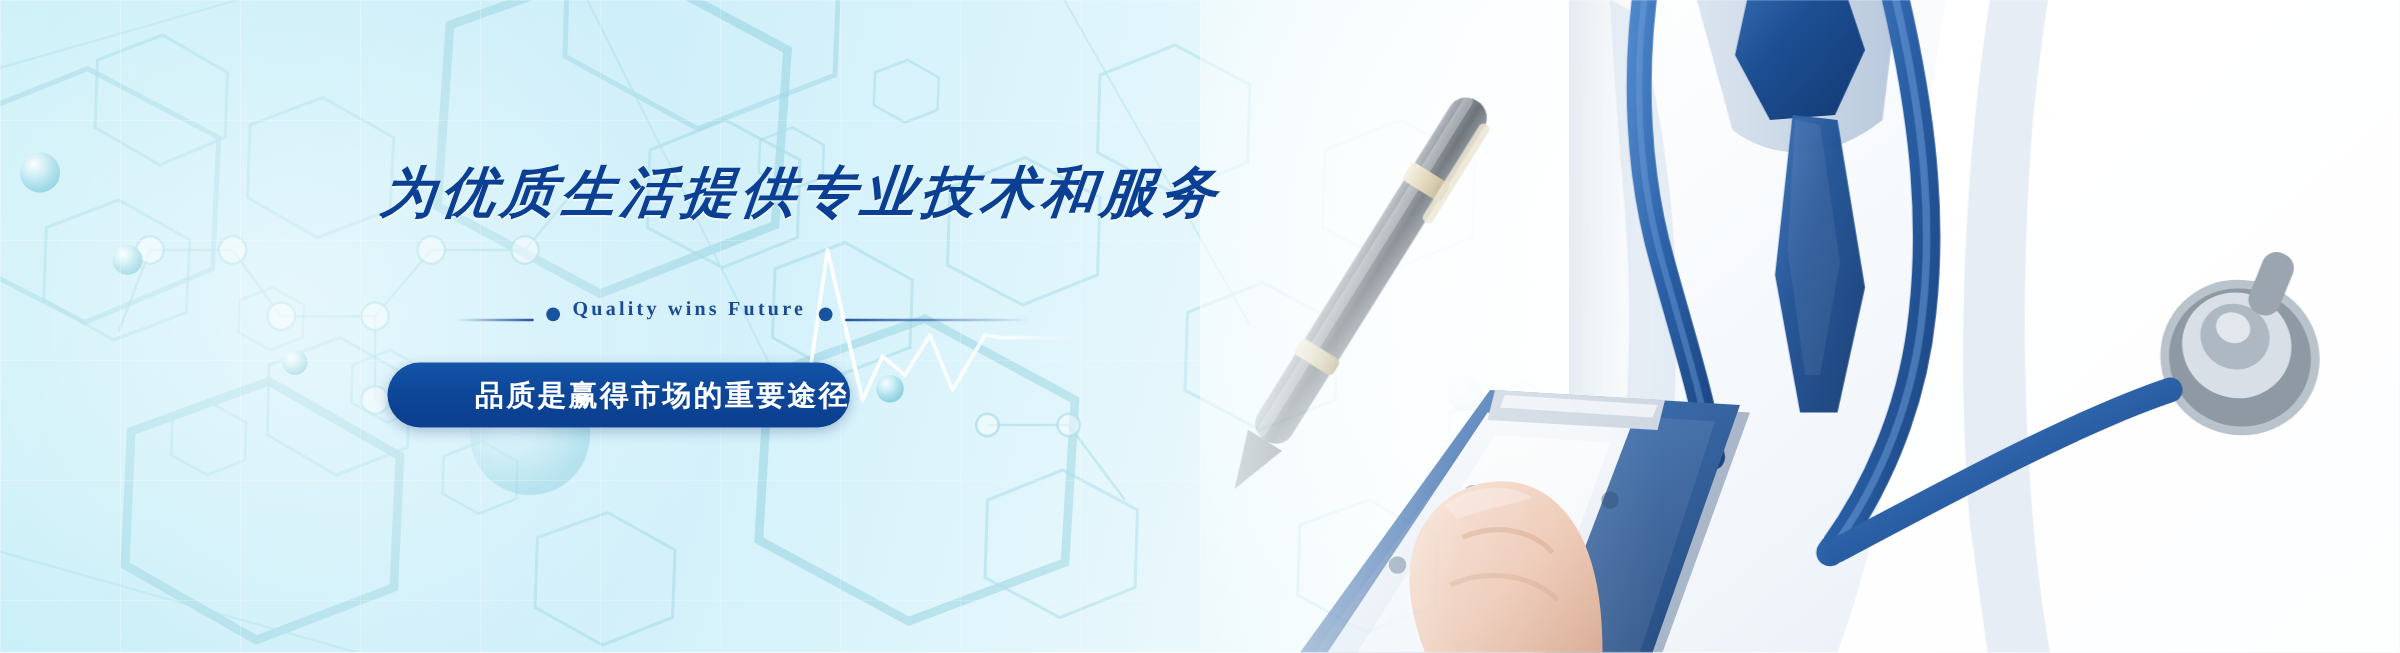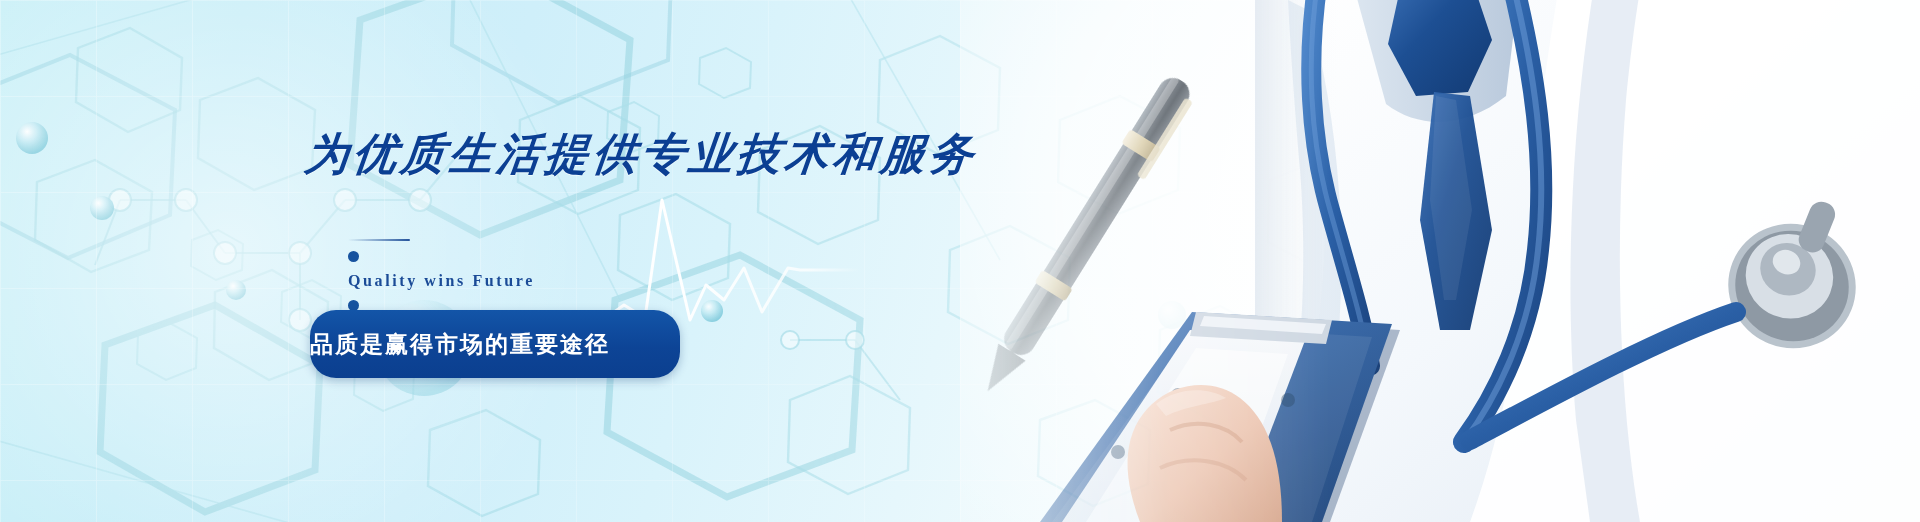--- a/index.html
+++ b/index.html
@@ -58,26 +58,25 @@
     letter-spacing:4px;
     color:#0b3f93;
     white-space:nowrap;
     text-shadow:0 1px 0 rgba(255,255,255,.55);
     transform:skewX(-6deg);
     font-family:"Liberation Sans","DejaVu Sans",sans-serif;
   }
 
   .sub-row{
     position:absolute;
-    left:348px; top:239px;
+    left:365px; top:239px;
     display:flex;
-    align-items:flex-start;
+    align-items:flex-end;
     gap:10px;
     white-space:nowrap;
-    flex-direction:column;
   }
   .sub-line{
     display:block;
     height:2px;
     width:60px;
     border-radius:2px;
   }
   .sub-line.left{
     width:62px;
     background:linear-gradient(to right, rgba(30,80,160,0) 0%, rgba(26,74,150,.95) 100%);
@@ -94,26 +93,26 @@
     font-family:"Liberation Serif","DejaVu Serif",serif;
     font-weight:bold;
     font-size:16px;
     letter-spacing:2.6px;
     color:#1b4b97;
   }
 
   .pill{
     position:absolute;
     left:310px; top:227px;
-    width:370px; height:68px;
-    margin-top:83px;
+    width:370px; height:52px;
+    margin-top:63px;
     border-radius:26px;
     background:linear-gradient(to bottom,#1355a8 0%,#0d4496 55%,#0b3f8f 100%);
     box-shadow:0 3px 10px rgba(10,50,110,.28);
-    display:flex;align-items:center;justify-content:flex-start;
+    display:flex;align-items:center;justify-content:flex-end;
   }
   .pill-text{
     color:#ffffff;
     font-size:23px;
     font-weight:bold;
     letter-spacing:2px;
     white-space:nowrap;
   }
 </style>
 </head>

